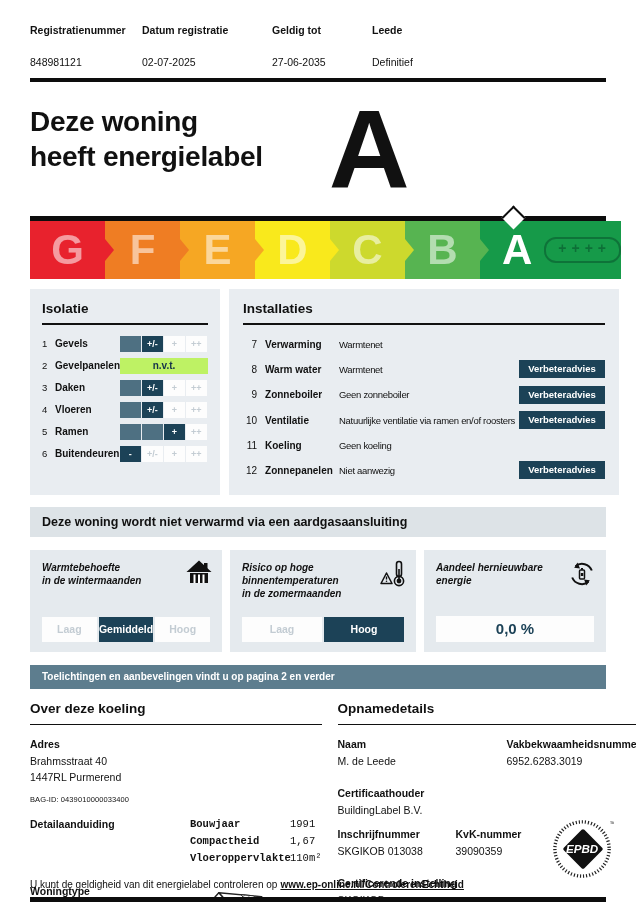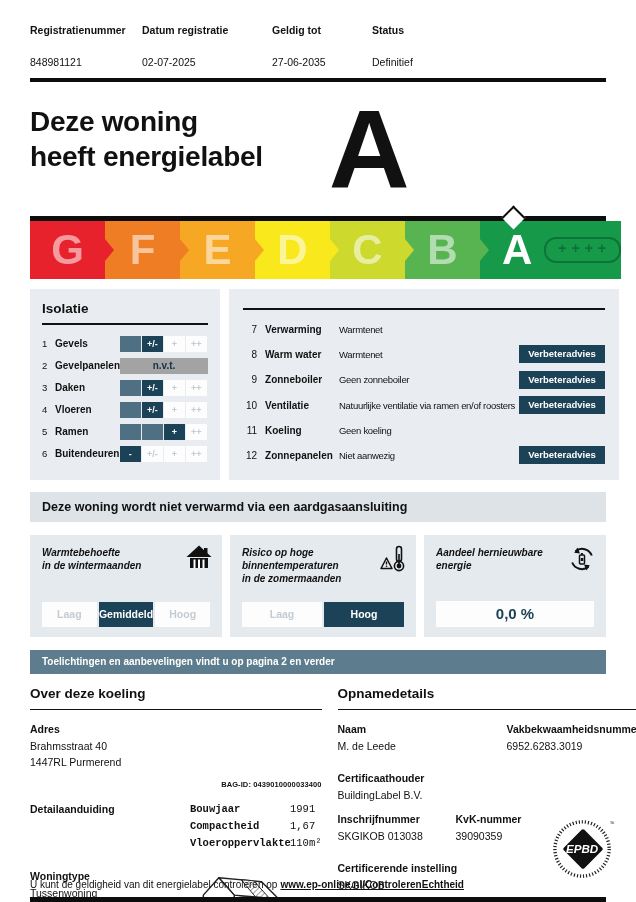--- a/index.html
+++ b/index.html
@@ -43,21 +43,21 @@
   .panel .rule{height:1.5px;background:#111;margin:7px 0 11px;}
 
   .iso-row{display:flex;align-items:center;margin-bottom:6px;height:16px;font-size:10px;}
   .iso-num{width:13px;font-size:9.5px;}
   .iso-label{flex:1;font-weight:bold;}
   .iso-cells{display:flex;gap:1.5px;width:88px;}
   .iso-cell{width:20.5px;height:16px;line-height:16px;text-align:center;font-size:9px;font-weight:bold;box-sizing:border-box;}
   .iso-cell.filled{background:#4e7082;}
   .iso-cell.active{background:#1c4257;color:#fff;}
   .iso-cell.empty{background:#fdfdfd;color:#c3ccd3;}
-  .iso-na{width:88px;height:16px;line-height:16px;background:#a3a3a3;color:#14324a;font-weight:bold;font-size:10px;text-align:center;}
+  .iso-na{width:88px;height:16px;line-height:16px;background:#bef264;color:#14324a;font-weight:bold;font-size:10px;text-align:center;}
 
   .inst-row{display:flex;align-items:center;margin-bottom:7.5px;min-height:17px;}
   .inst-num{width:14px;text-align:right;margin-right:8px;font-size:10px;}
   .inst-label{width:74px;font-weight:bold;font-size:10px;}
   .inst-value{flex:1;font-size:9.5px;letter-spacing:-0.3px;white-space:nowrap;overflow:hidden;padding-right:4px;}
   .inst-btn{flex:0 0 86px;background:#1c4257;color:#fff;font-size:9.5px;font-weight:bold;text-align:center;padding:3px 0 4px;cursor:pointer;}
 
   
   .gas-bar{margin-top:12px;background:#dde3e7;padding:8px 12px;font-size:12.5px;font-weight:bold;}
 
@@ -78,21 +78,21 @@
   .note-bar{margin-top:13px;background:#5d7d8e;color:#fff;font-size:10px;font-weight:bold;padding:6px 12px 7px;}
 
   
   .bottom{display:flex;gap:16px;margin-top:12px;}
   .bcol.left{flex:0 0 275px;}
   .bcol.right{flex:1;}
   .bcol h3{margin:0;font-size:13.5px;font-weight:bold;}
   .sec-rule{height:1.5px;background:#111;margin:8px 0 13px;}
   .fld-label{font-size:10.5px;font-weight:bold;margin-bottom:3px;}
   .fld-value{font-size:10.5px;line-height:1.55;}
-  .bag{font-size:7.5px;font-weight:bold;margin-top:9px;letter-spacing:0.1px;text-align:right;}
+  .bag{font-size:7.5px;font-weight:normal;margin-top:9px;letter-spacing:0.1px;}
   .detail-row{display:flex;margin-top:14px;}
   .detail-label{width:160px;font-size:10.5px;font-weight:bold;}
   .prop{display:flex;font-size:10.5px;margin-bottom:5px;font-family:Liberation Mono, monospace;}
   .prop-label{width:100px;font-weight:bold;}
   .wtype-row{display:flex;margin-top:16px;align-items:flex-start;}
   .wtype-row .txt{width:120px;}
   .pair-row{display:flex;margin-bottom:9px;}
   .grp{margin-bottom:9px;}
   .pcol-a{width:169px;}
   .pcol-b{width:104px;}
@@ -117,21 +117,21 @@
         </div>
         <div class="hdr-field" style="width: 130px;">
           <div class="hf-label">Datum registratie</div>
           <div class="hf-value">02-07-2025</div>
         </div>
         <div class="hdr-field" style="width: 100px;">
           <div class="hf-label">Geldig tot</div>
           <div class="hf-value">27-06-2035</div>
         </div>
         <div class="hdr-field" style="width: 58px;">
-          <div class="hf-label">Status</div>
+          <div class="hf-label">Leede</div>
           <div class="hf-value">Definitief</div>
         </div>
       </div>
   </div>
   <div class="hdr-rule"></div>
 
   <div class="hero">
     <div class="hero-text">
       <span>Deze woning</span><br>
       <span>heeft energielabel</span>
@@ -232,20 +232,21 @@
             <span class="iso-cells">
               <span class="iso-cell active">-</span>
               <span class="iso-cell empty">+/-</span>
               <span class="iso-cell empty">+</span>
               <span class="iso-cell empty">++</span>
             </span>
           </div>
         </div>
     </div>
     <div class="panel inst">
+      <h2>Installaties</h2>
       <div class="rule"></div>
       <div id="inst-rows">
           <div class="inst-row">
             <span class="inst-num">7</span>
             <span class="inst-label">Verwarming</span>
             <span class="inst-value">Warmtenet</span>
           </div>
           <div class="inst-row">
             <span class="inst-num">8</span>
             <span class="inst-label">Warm water</span>

